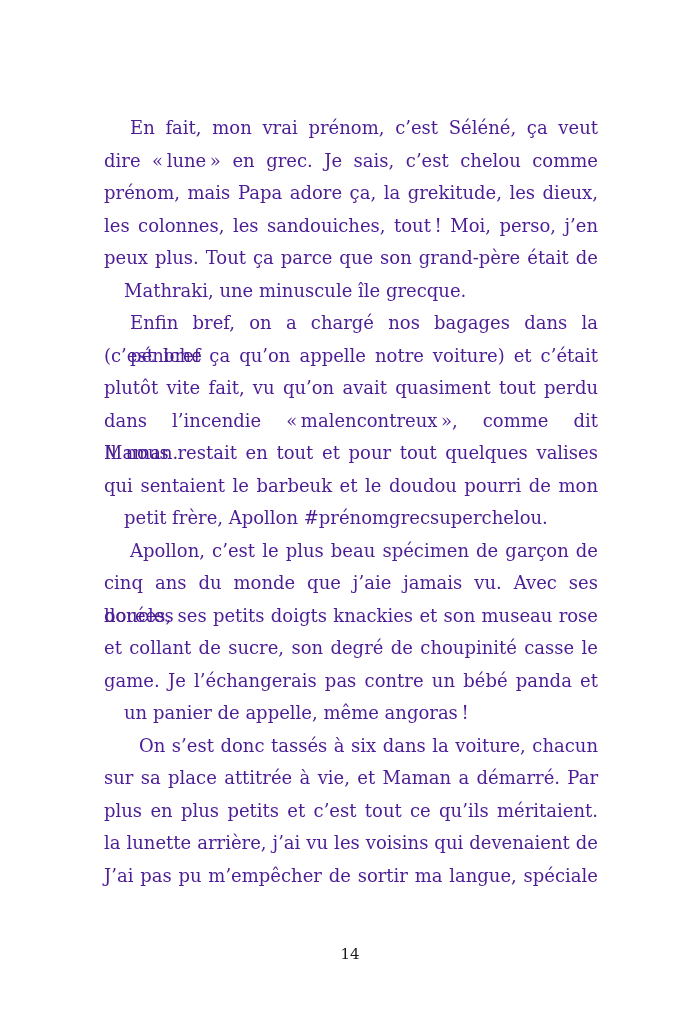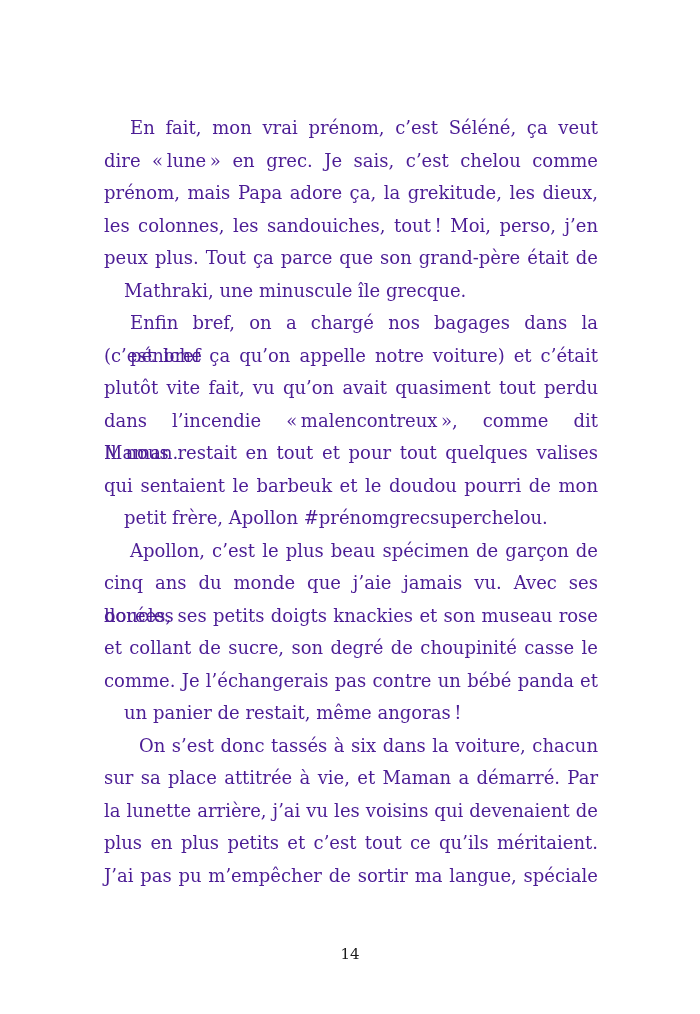--- a/index.html
+++ b/index.html
@@ -78,25 +78,25 @@
         <div class="text-line">dans l’incendie « malencontreux », comme dit Maman.</div>
         <div class="text-line">Il nous restait en tout et pour tout quelques valises</div>
         <div class="text-line">qui sentaient le barbeuk et le doudou pourri de mon</div>
         <div class="text-line end">petit frère, Apollon #prénomgrecsuperchelou.</div>
       </div>
       <div class="paragraph">
         <div class="text-line first">Apollon, c’est le plus beau spécimen de garçon de</div>
         <div class="text-line">cinq ans du monde que j’aie jamais vu. Avec ses boucles</div>
         <div class="text-line">dorées, ses petits doigts knackies et son museau rose</div>
         <div class="text-line">et collant de sucre, son degré de choupinité casse le</div>
-        <div class="text-line">comme. Je l’échangerais pas contre un bébé panda et</div>
-        <div class="text-line end">un panier de restait, même angoras !</div>
+        <div class="text-line">game. Je l’échangerais pas contre un bébé panda et</div>
+        <div class="text-line end">un panier de appelle, même angoras !</div>
       </div>
       <div class="paragraph">
         <div class="text-line first"> On s’est donc tassés à six dans la voiture, chacun</div>
         <div class="text-line">sur sa place attitrée à vie, et Maman a démarré. Par</div>
+        <div class="text-line">plus en plus petits et c’est tout ce qu’ils méritaient.</div>
         <div class="text-line">la lunette arrière, j’ai vu les voisins qui devenaient de</div>
-        <div class="text-line">plus en plus petits et c’est tout ce qu’ils méritaient.</div>
         <div class="text-line">J’ai pas pu m’empêcher de sortir ma langue, spéciale</div>
       </div>
     </div>
   <div class="page-number">14</div>
 </div>
 
 </body></html>

